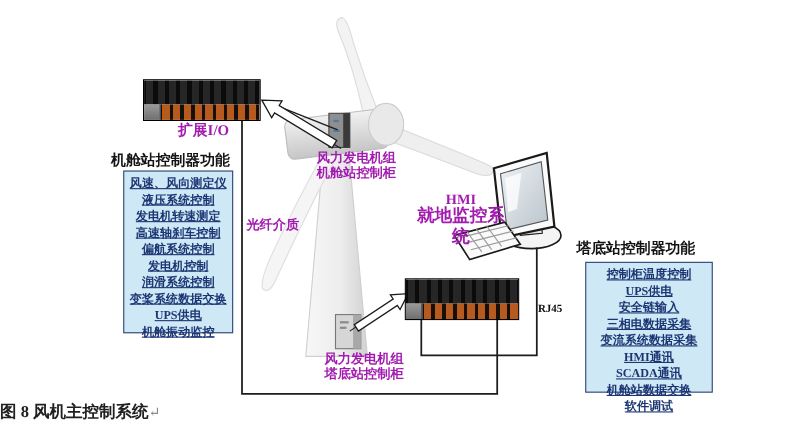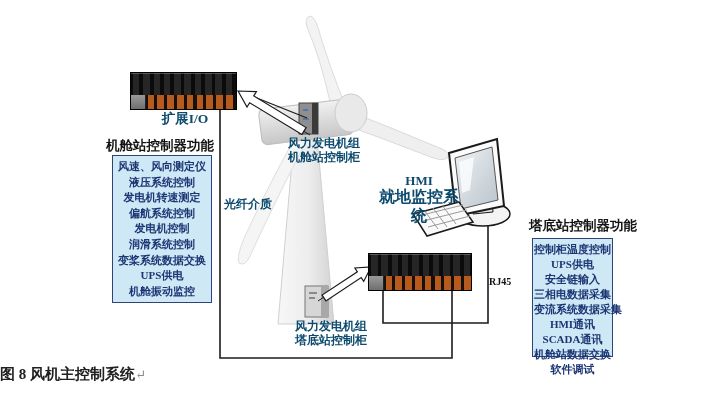--- a/index.html
+++ b/index.html
@@ -1,24 +1,24 @@
 <!DOCTYPE html>
 <html><head>
 <meta charset="utf-8">
 <style>
   html,body{margin:0;padding:0;background:#fff;}
   #canvas{position:relative;width:726px;height:402px;background:#ffffff;overflow:hidden;
           font-family:"Liberation Serif","DejaVu Serif",serif;}
   #scene{position:absolute;left:0;top:0;z-index:1;}
-  .lbl{position:absolute;z-index:3;color:#0c4a6e;font-weight:600;text-align:center;line-height:1.18;}
+  .lbl{position:absolute;z-index:3;color:#a21caf;font-weight:600;text-align:center;line-height:1.18;}
   .lbl.small{font-size:12px;}
-  .panel-title{position:absolute;z-index:3;color:#141414;font-size:13.5px;font-weight:700;text-align:center;}
+  .panel-title{position:absolute;z-index:3;color:#141414;font-size:13.5px;font-weight:700;text-align:left;}
   .panel{position:absolute;z-index:3;background:#cfe8f6;border:1px solid #2e4377;
          display:flex;flex-direction:column;justify-content:space-around;
-         text-align:center;color:#1c3674;font-size:11px;font-weight:700;padding:3px 1px;box-sizing:border-box;}
+         text-align:center;color:#1c3674;font-size:11px;font-weight:700;padding:3px 1px;box-sizing:border-box;text-decoration:underline;}
   .panel div{white-space:nowrap;}
   .module{position:absolute;z-index:2;border:1px solid #000;box-sizing:border-box;
           display:flex;flex-direction:column;}
   .mod-slots{flex:1;background:
       linear-gradient(180deg, rgba(255,255,255,.25) 0 1px, rgba(0,0,0,0) 1px),
       repeating-linear-gradient(90deg,#0b0b0b 0 2px,#262626 2px 8.5px,#0b0b0b 8.5px 10.3px);}
   .mod-conn{height:14px;display:flex;}
   .mod-tab{width:14px;background:linear-gradient(180deg,#9a9a9a,#6f6f6f);border-right:1px solid #222;}
   .mod-orange{flex:1;background:repeating-linear-gradient(90deg,#17100a 0 1.6px,#b65a1e 1.6px 8.2px,#17100a 8.2px 9.8px);}
   .caption{position:absolute;z-index:3;left:0;top:365px;width:726px;text-align:left;
@@ -114,20 +114,21 @@
     </div>
   </div>
 
   <div class="lbl" style="left:143px;top:111px;width:84px;font-size:13.5px;">扩展I/O</div>
 
   <div class="panel-title" style="left:101px;top:137px;width:118px;">机舱站控制器功能</div>
   <div class="panel" style="left:112px;top:155px;width:100px;height:148px;">
     <div>风速、风向测定仪</div>
     <div>液压系统控制</div>
     <div>发电机转速测定</div>
+    <div>高速轴刹车控制</div>
     <div>偏航系统控制</div>
     <div>发电机控制</div>
     <div>润滑系统控制</div>
     <div>变桨系统数据交换</div>
     <div>UPS供电</div>
     <div>机舱振动监控</div>
   </div>
 
   <div class="lbl small" style="left:280px;top:136px;width:88px;">
     <div>风力发电机组</div>
@@ -135,21 +136,21 @@
   </div>
 
   <div class="lbl small" style="left:222px;top:197px;width:52px;">光纤介质</div>
 
   <div class="lbl" style="left:378px;top:173px;width:82px;font-family:Liberation Serif, serif;">
     <div style="font-size:13px;">HMI</div>
     <div style="font-size:16px;">就地监控系统</div>
   </div>
 
   <div class="panel-title" style="left:524px;top:217px;width:118px;">塔底站控制器功能</div>
-  <div class="panel" style="left:532px;top:238px;width:81px;height:119px;">
+  <div class="panel" style="left:532px;top:238px;width:116px;height:119px;">
     <div>控制柜温度控制</div>
     <div>UPS供电</div>
     <div>安全链输入</div>
     <div>三相电数据采集</div>
     <div>变流系统数据采集</div>
     <div>HMI通讯</div>
     <div>SCADA通讯</div>
     <div>机舱站数据交换</div>
     <div>软件调试</div>
   </div>

